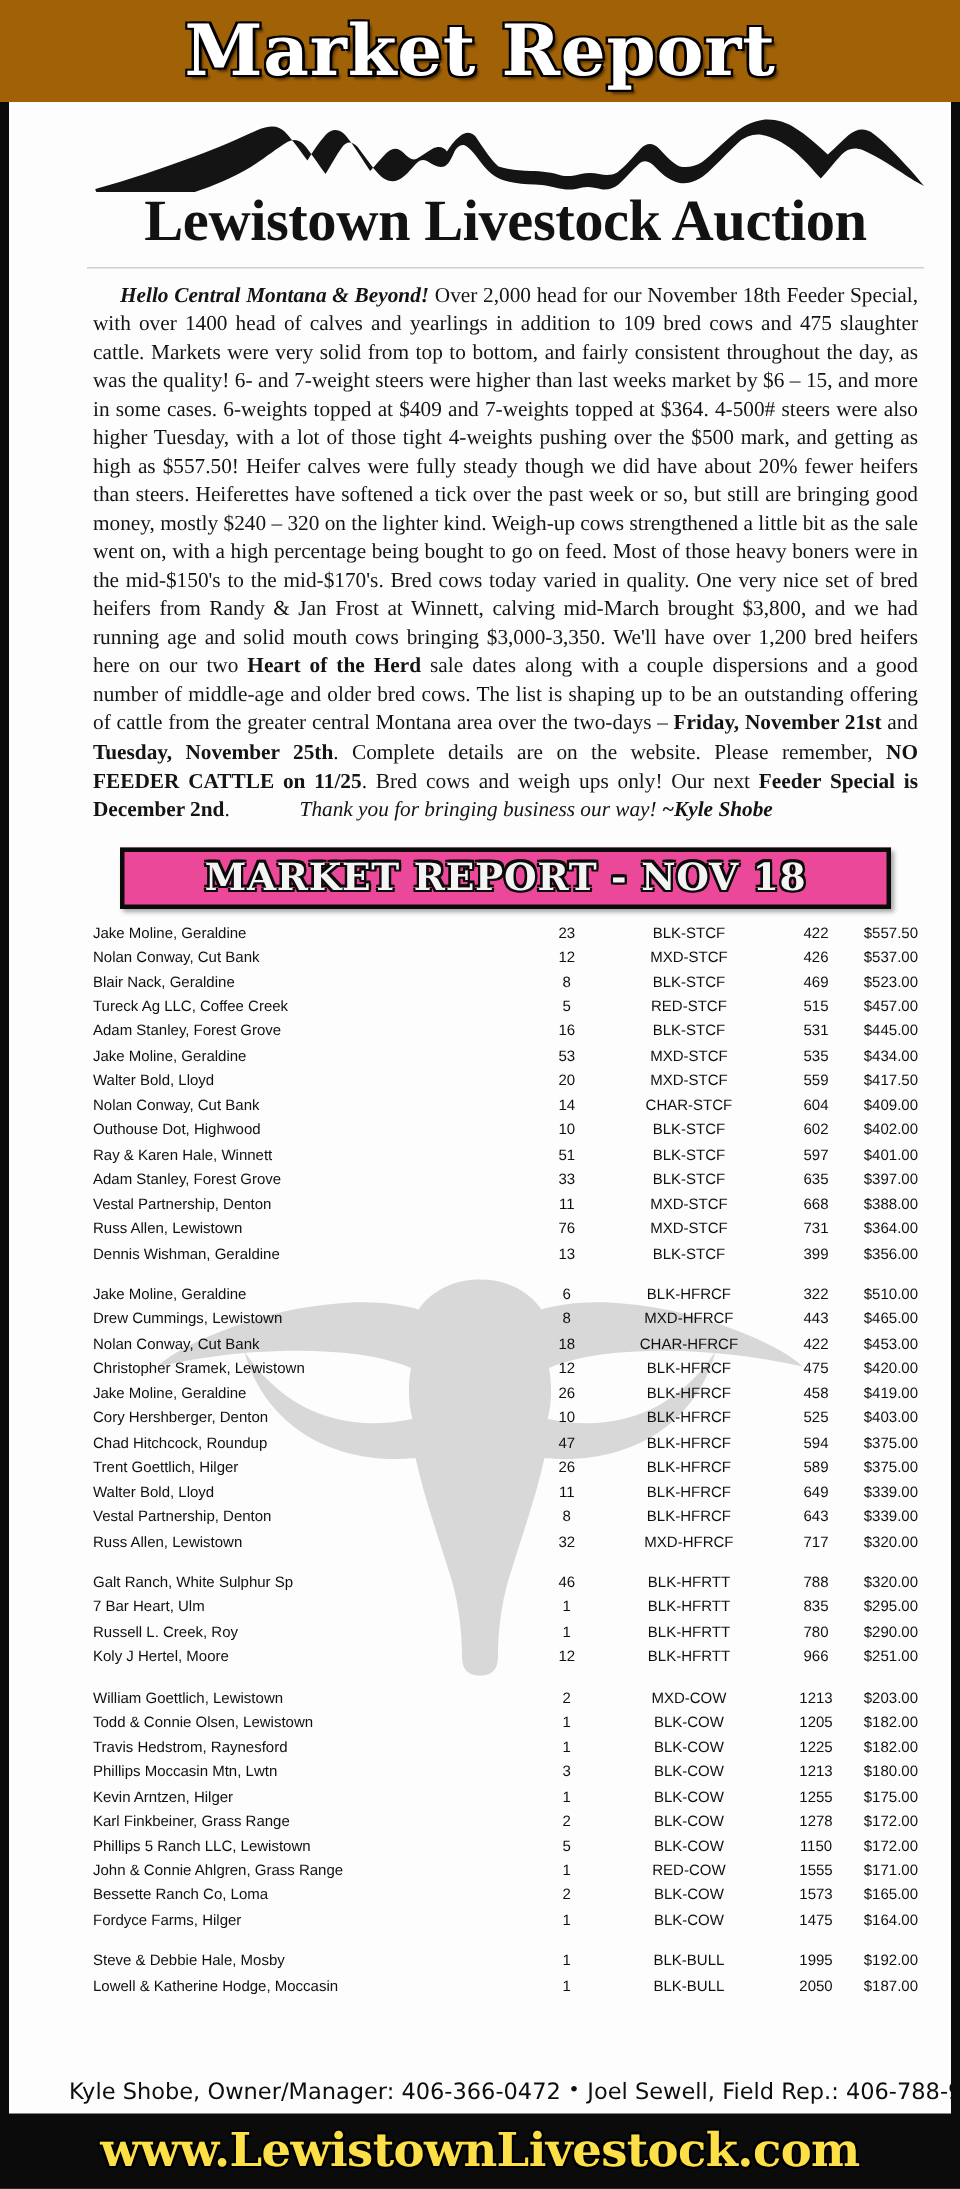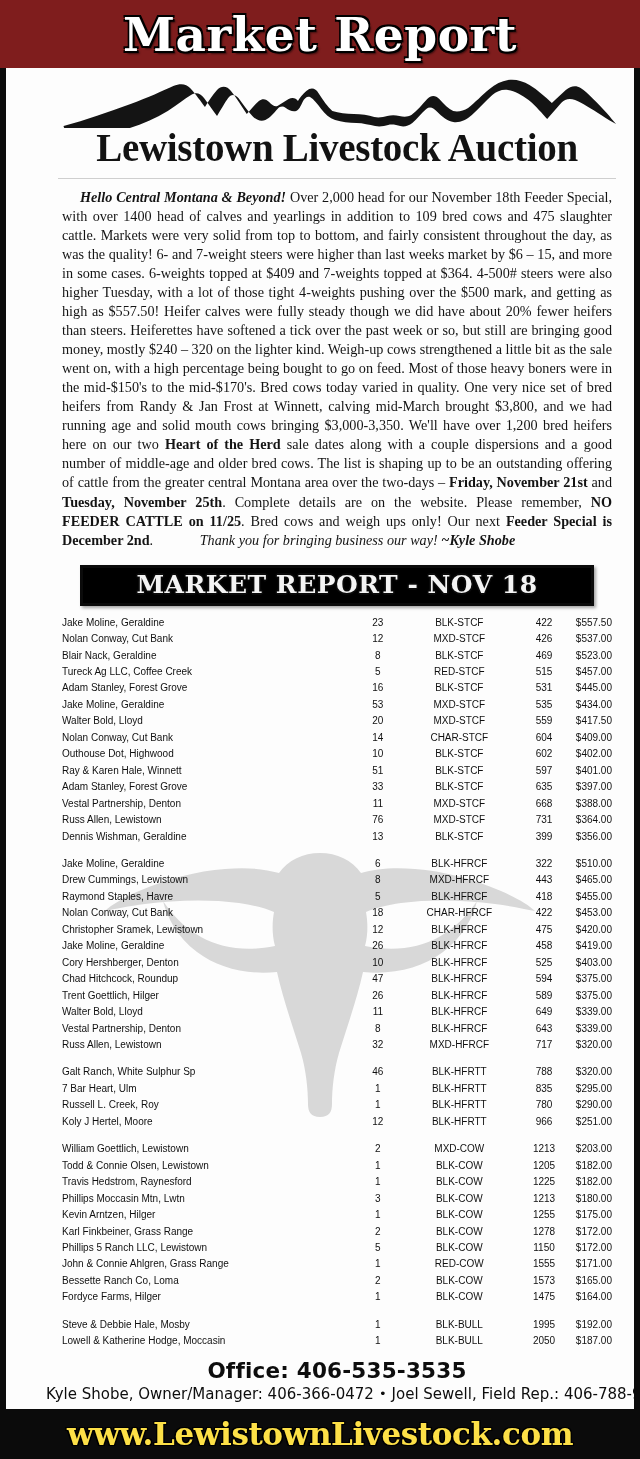--- a/index.html
+++ b/index.html
@@ -18,21 +18,21 @@
     width: 640px;
     height: 1459px;
     background: #0b0b0b;
     display: flex;
     flex-direction: column;
   }
 
   
   .title-bar {
     height: 68px;
-    background: #7f1d1d;
+    background: #a16207;
     display: flex;
     align-items: center;
     justify-content: center;
     flex: 0 0 auto;
   }
   .title-bar .title-text {
     font-family: "DejaVu Serif", serif;
     font-weight: bold;
     font-size: 47px;
     line-height: 1;
@@ -113,21 +113,21 @@
   .narrative .bi { font-weight: bold; font-style: italic; }
 
   
   .banner-wrap {
     position: relative;
     z-index: 2;
     padding: 11px 40px 9px 40px;
   }
   .banner {
     border: 3.5px solid #0b0b0b;
-    background: #000000;
+    background: #ec4899;
     padding: 3px 0 4px 0;
     text-align: center;
     box-shadow: 2px 2px 3px rgba(0,0,0,.35);
   }
   .banner-text {
     font-family: "DejaVu Serif", serif;
     font-weight: bold;
     font-size: 25px;
     line-height: 1.12;
     color: #f4f4f4;
@@ -452,27 +452,20 @@
               <td class="c-price">$510.00</td>
             </tr>
             <tr>
               <td class="c-seller">Drew Cummings, Lewistown</td>
               <td class="c-count">8</td>
               <td class="c-class">MXD-HFRCF</td>
               <td class="c-weight">443</td>
               <td class="c-price">$465.00</td>
             </tr>
             <tr>
-              <td class="c-seller">Raymond Staples, Havre</td>
-              <td class="c-count">5</td>
-              <td class="c-class">BLK-HFRCF</td>
-              <td class="c-weight">418</td>
-              <td class="c-price">$455.00</td>
-            </tr>
-            <tr>
               <td class="c-seller">Nolan Conway, Cut Bank</td>
               <td class="c-count">18</td>
               <td class="c-class">CHAR-HFRCF</td>
               <td class="c-weight">422</td>
               <td class="c-price">$453.00</td>
             </tr>
             <tr>
               <td class="c-seller">Christopher Sramek, Lewistown</td>
               <td class="c-count">12</td>
               <td class="c-class">BLK-HFRCF</td>
@@ -647,21 +640,20 @@
               <td class="c-count">1</td>
               <td class="c-class">BLK-BULL</td>
               <td class="c-weight">2050</td>
               <td class="c-price">$187.00</td>
             </tr>
           </tbody>
       </table>
     </div>
 
     <div class="contact-block">
-      <div class="office-line">Office: 406-535-3535</div>
       <div class="reps-line"><span>Kyle Shobe, Owner/Manager: 406-366-0472</span><span class="dot">•</span><span>Joel Sewell, Field Rep.: 406-788-9396</span></div>
     </div>
 
   </div>
 
   <div class="url-bar">
     <span class="url-text">www.LewistownLivestock.com</span>
   </div>
 
 </div>

